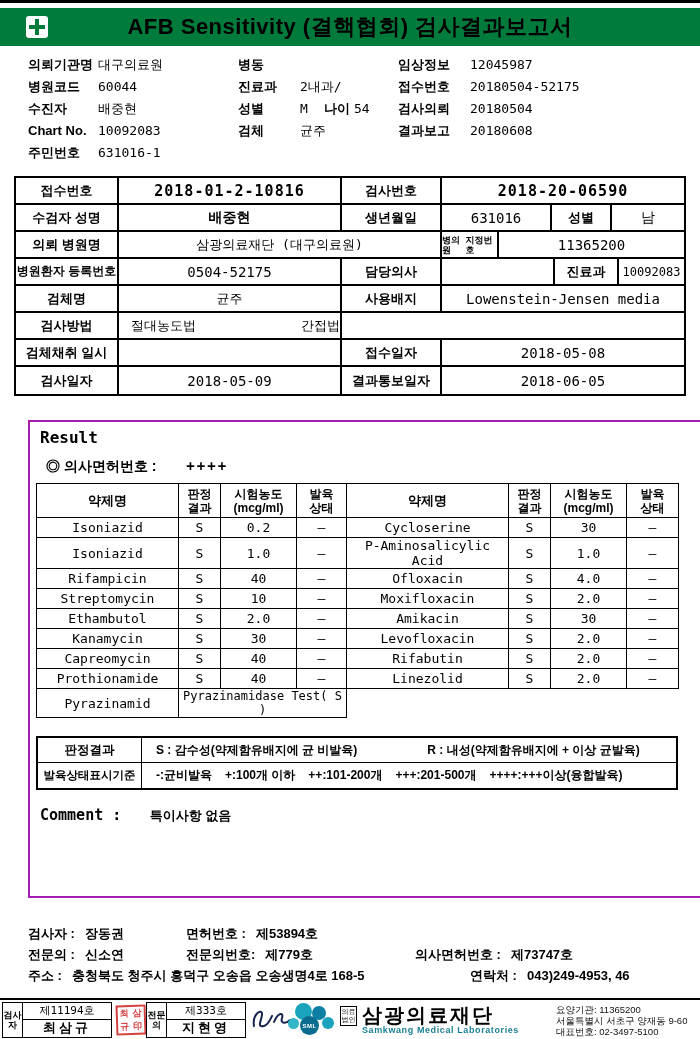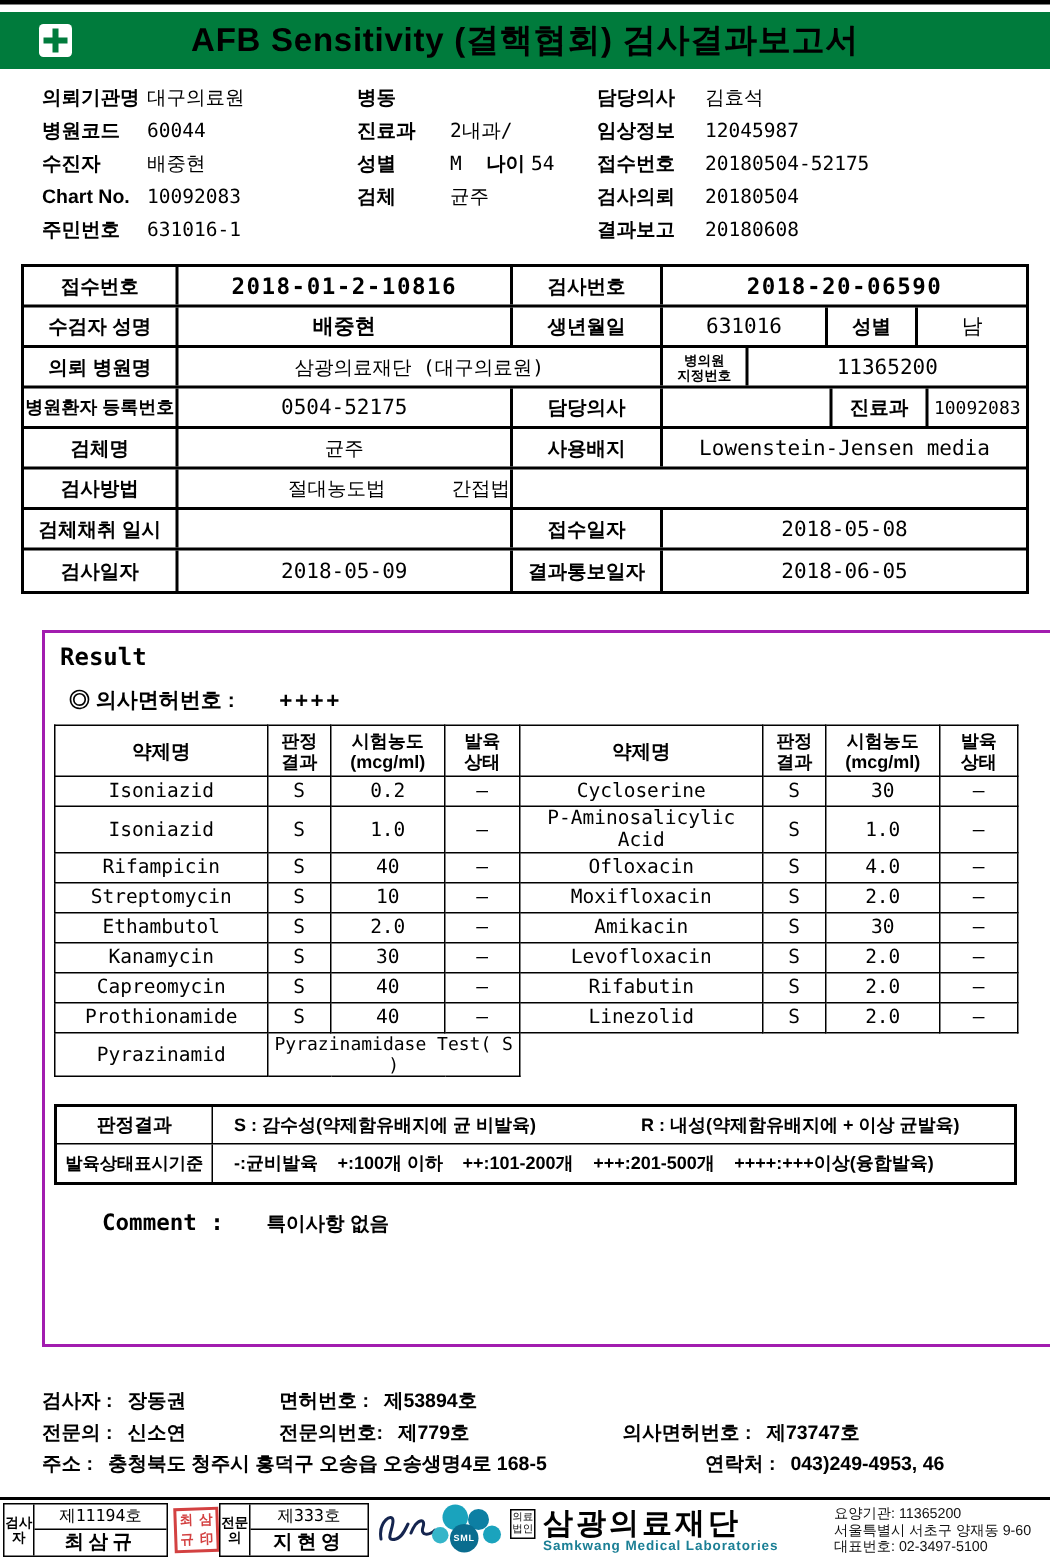--- a/index.html
+++ b/index.html
@@ -27,22 +27,22 @@
   .main-table { position:absolute; top:176px; left:14px; width:672px; border:2px solid #000; background:#fff; }
   .mrow { display:flex; height:27px; border-bottom:2px solid #000; }
   .mrow:last-child { border-bottom:none; }
   .mcell { display:flex; align-items:center; justify-content:center; border-right:2px solid #000; overflow:hidden; }
   .mcell.last { border-right:none; }
   .mlabel { font-weight:700; font-size:13px; }
   .mlabel.sm { font-size:12px; }
   .v { font-family:"DejaVu Sans Mono", monospace; font-size:14px; }
   .v-bold { font-family:"DejaVu Sans Mono", monospace; font-size:15px; font-weight:700; letter-spacing:1px; }
   .v-kbold { font-weight:700; font-size:14px; }
-  .two-line { display:flex; flex-direction:column; justify-content:center; align-items:center; font-size:9px; font-weight:600; line-height:10px; }
-  .method-cell { justify-content:flex-end; padding-left:46px; gap:44px; font-size:13px; }
+  .two-line { display:flex; flex-direction:row; justify-content:center; align-items:center; font-size:9px; font-weight:600; line-height:10px; }
+  .method-cell { justify-content:space-between; padding-left:12px; gap:44px; font-size:13px; }
   .w103{flex:0 0 103px;} .w223{flex:0 0 223px;} .w100{flex:0 0 100px;} .w242{flex:0 0 242px;}
   .w110{flex:0 0 110px;} .w60{flex:0 0 60px;} .w72{flex:0 0 72px;}
   .w323{flex:0 0 323px;} .w57{flex:0 0 57px;} .w185{flex:0 0 185px;}
   .w113{flex:0 0 113px;} .w64{flex:0 0 64px;} .w65{flex:0 0 65px;} .w342{flex:0 0 342px;}
 
   
   .result-box { position:absolute; top:420px; left:28px; width:676px; height:478px; border:2px solid #a21caf; }
   .result-title { position:absolute; top:6px; left:10px; font-family:"DejaVu Sans Mono", monospace; font-size:16px; font-weight:700; }
   .control-line { position:absolute; top:36px; left:16px; font-size:14px; font-weight:700; }
   .control-line .cval { font-family:"DejaVu Sans Mono", monospace; letter-spacing:2px; margin-left:26px; }
@@ -56,21 +56,21 @@
   .drug-table td.pza-val { font-size:12px; }
   .drug-table td.empty-cell { border:none; }
 
   .legend { position:absolute; top:314px; left:6px; width:642px; border:2px solid #000; }
   .lrow { display:flex; height:25px; border-bottom:1.5px solid #000; }
   .lrow:last-child { border-bottom:none; }
   .llabel { flex:0 0 104px; border-right:1.5px solid #000; display:flex; align-items:center; justify-content:center; font-weight:700; font-size:12.5px; }
   .llabel.sm { font-size:11.5px; }
   .ltext { flex:1; display:flex; align-items:center; padding-left:14px; font-size:12px; font-weight:600; white-space:nowrap; }
 
-  .comment-line { position:absolute; top:384px; left:10px;margin-left:28px; }
+  .comment-line { position:absolute; top:384px; left:10px; }
   .comment-line .c-label { font-family:"DejaVu Sans Mono", monospace; font-size:15px; font-weight:700; }
   .comment-line .c-val { font-size:13px; font-weight:700; margin-left:24px; }
 
   
   .footer { position:absolute; top:925px; left:0; width:636px; height:66px; font-size:13px; font-weight:700; }
   .f-item { position:absolute; white-space:nowrap; }
   .f-item .f-val { margin-left:10px; font-weight:600; }
 
   .bottom-line { position:absolute; top:998px; left:0; width:700px; height:2px; background:#000; }
 
@@ -120,21 +120,20 @@
       <div class="info-row"><span class="ilabel lw70">Chart No.</span><span class="ivalue">10092083</span></div>
       <div class="info-row"><span class="ilabel lw70">주민번호</span><span class="ivalue">631016-1</span></div>
     </div>
     <div class="info-col" style="left:238px">
       <div class="info-row"><span class="ilabel lw62">병동</span><span class="ivalue"></span></div>
       <div class="info-row"><span class="ilabel lw62">진료과</span><span class="ivalue">2내과/</span></div>
       <div class="info-row"><span class="ilabel lw62">성별</span><span class="ivalue vw24">M</span><span class="ilabel lw30">나이</span><span class="ivalue">54</span></div>
       <div class="info-row"><span class="ilabel lw62">검체</span><span class="ivalue">균주</span></div>
     </div>
     <div class="info-col" style="left:398px">
-      <div class="info-row"><span class="ilabel lw72">담당의사</span><span class="ivalue">김효석</span></div>
       <div class="info-row"><span class="ilabel lw72">임상정보</span><span class="ivalue">12045987</span></div>
       <div class="info-row"><span class="ilabel lw72">접수번호</span><span class="ivalue">20180504-52175</span></div>
       <div class="info-row"><span class="ilabel lw72">검사의뢰</span><span class="ivalue">20180504</span></div>
       <div class="info-row"><span class="ilabel lw72">결과보고</span><span class="ivalue">20180608</span></div>
     </div>
   </div>
 
   <div class="main-table">
     <div class="mrow">
       <div class="mcell mlabel w103">접수번호</div>

